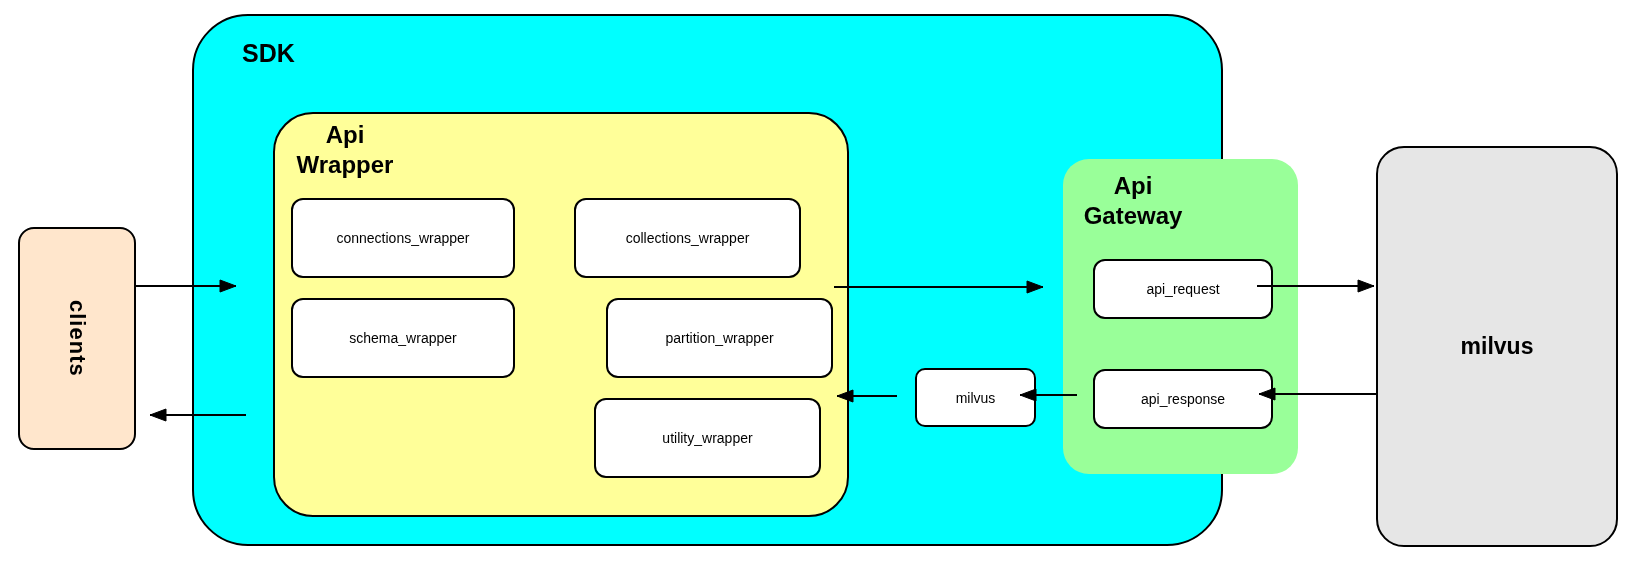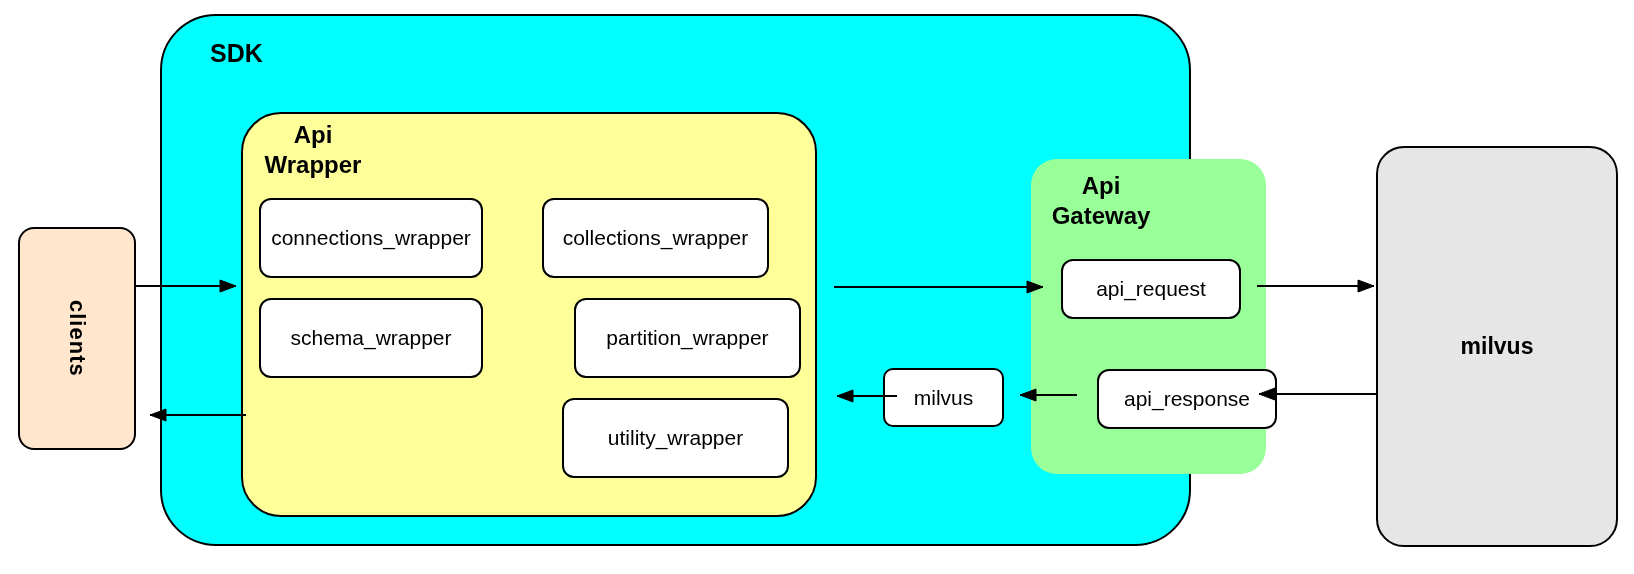--- a/index.html
+++ b/index.html
@@ -26,62 +26,62 @@
     font-weight: bold;
     white-space: pre-line;
     text-align: center;
     line-height: 1.25;
   }
   .sdk        { background: #00ffff; border-radius: 56px; }
   .apiwrap    { background: #ffff99; border-radius: 40px; }
   .gateway    { background: #99ff99; border-radius: 26px; border: none; }
   .clients    { background: #ffe6cc; border-radius: 16px; }
   .milvus     { background: #e6e6e6; border-radius: 28px; font-weight: bold; font-size: 23px; }
-  .whitebox   { background: #ffffff; border-radius: 12px; font-size: 21px; }
+  .whitebox   { background: #ffffff; border-radius: 12px; font-size: 14px; }
   .clients-label {
     writing-mode: vertical-rl;
     font-weight: bold;
     font-size: 22px;
     letter-spacing: 1px;
   }
   #arrow-layer {
     position: absolute;
     left: 0; top: 0;
     width: 1634px; height: 574px;
     pointer-events: none;
   }
   #arrow-layer line { stroke: #000000; stroke-width: 2; }
 </style>
 </head>
 <body>
 
 <div id="canvas">
 
-  <div class="node sdk" style="left:160px; top:14px; width:1031px; height:532px;">
+  <div class="node sdk" style="left:192px; top:14px; width:1031px; height:532px;">
     <span class="container-label" style="left:48px; top:22px; font-size:25px;">SDK</span>
 
     <div class="node apiwrap" style="left:79px; top:96px; width:576px; height:405px;">
       <span class="container-label" style="left:12px; top:6px; width:116px; font-size:24px;">Api
 Wrapper</span>
 
       <div class="node whitebox" style="left:16px; top:84px; width:224px; height:80px;">connections_wrapper</div>
       <div class="node whitebox" style="left:299px; top:84px; width:227px; height:80px;">collections_wrapper</div>
       <div class="node whitebox" style="left:16px; top:184px; width:224px; height:80px;">schema_wrapper</div>
       <div class="node whitebox" style="left:299px; top:184px; width:227px; height:80px;margin-left:32px;">partition_wrapper</div>
       <div class="node whitebox" style="left:299px; top:284px; width:227px; height:80px;margin-left:20px;">utility_wrapper</div>
     </div>
 
     <div class="node whitebox" style="left:721px; top:352px; width:121px; height:59px; border-radius:10px;">milvus</div>
 
     <div class="node gateway" style="left:869px; top:143px; width:235px; height:315px;">
       <span class="container-label" style="left:14px; top:12px; width:112px; font-size:24px;">Api
 Gateway</span>
 
       <div class="node whitebox" style="left:30px; top:100px; width:180px; height:60px;">api_request</div>
-      <div class="node whitebox" style="left:30px; top:210px; width:180px; height:60px;margin-left:36px;">api_response</div>
+      <div class="node whitebox" style="left:30px; top:210px; width:180px; height:60px;">api_response</div>
     </div>
   </div>
 
   <div class="node clients" style="left:18px; top:227px; width:118px; height:223px;">
     <span class="clients-label">clients</span>
   </div>
 
   <div class="node milvus" style="left:1376px; top:146px; width:242px; height:401px;">
     <span>milvus</span>
   </div>

